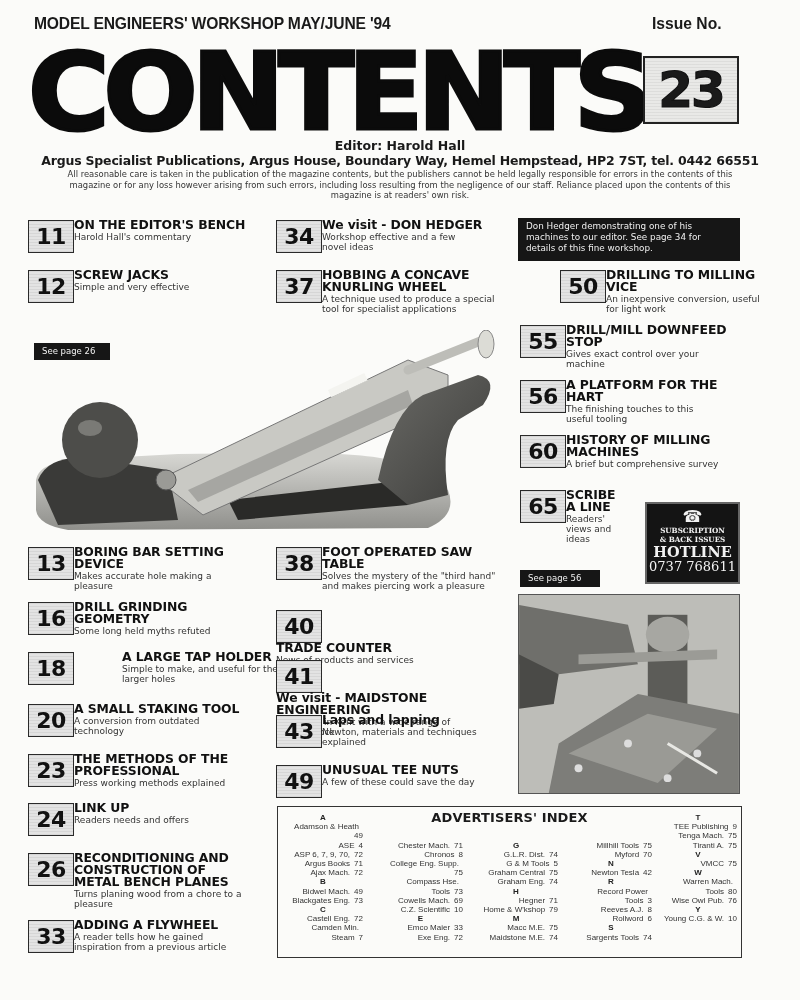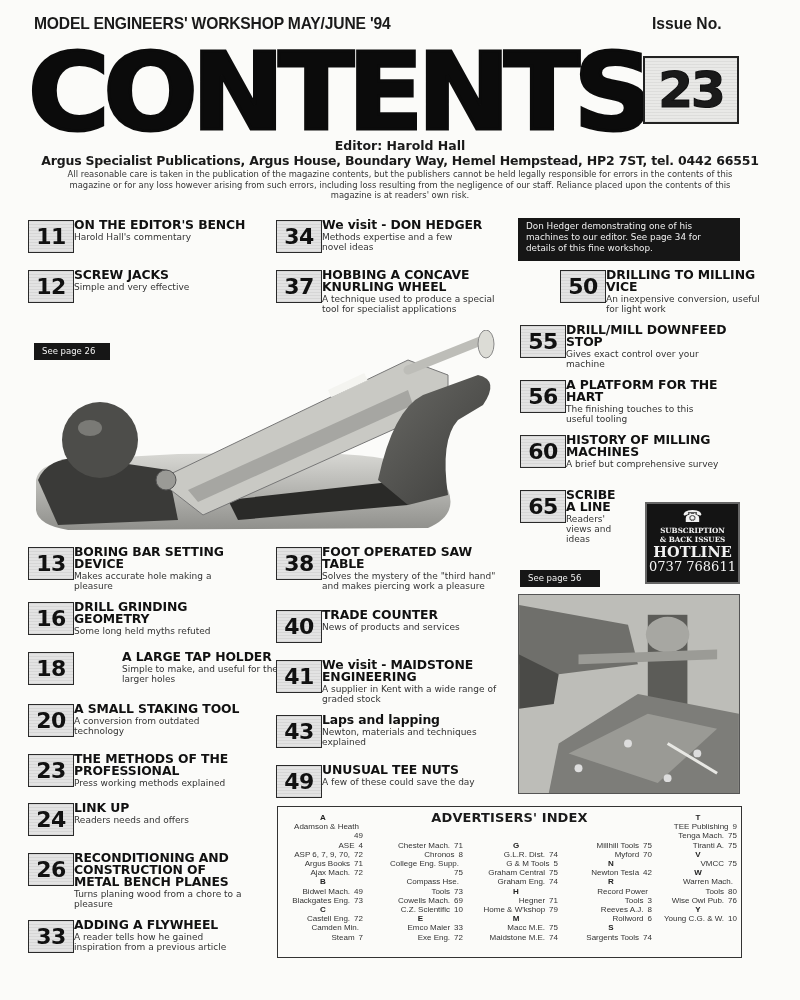--- a/index.html
+++ b/index.html
@@ -110,21 +110,21 @@
   <div class="entry-text">
       <div class="entry-title">SCREW JACKS</div>
       <div class="entry-desc">Simple and very effective</div>
     </div>
 </div>
 
 <div class="entry" style="left:276px; top:220px; width:230px;">
   <div class="pagebox">34</div>
   <div class="entry-text">
       <div class="entry-title">We visit - DON HEDGER</div>
-      <div class="entry-desc" style="width:150px">Methods expertise and a few novel ideas</div>
+      <div class="entry-desc" style="width:150px">Workshop effective and a few novel ideas</div>
     </div>
 </div>
 <div class="entry" style="left:276px; top:270px; width:230px;">
   <div class="pagebox">37</div>
   <div class="entry-text">
       <div class="entry-title" style="width:170px">HOBBING A CONCAVE KNURLING WHEEL</div>
       <div class="entry-desc" style="width:175px">A technique used to produce a special tool for specialist applications</div>
     </div>
 </div>
 
@@ -280,28 +280,28 @@
     </div>
 </div>
 
 <div class="entry" style="left:276px; top:547px; width:235px;">
   <div class="pagebox">38</div>
   <div class="entry-text">
       <div class="entry-title" style="width:160px">FOOT OPERATED SAW TABLE</div>
       <div class="entry-desc" style="width:175px">Solves the mystery of the "third hand" and makes piercing work a pleasure</div>
     </div>
 </div>
-<div class="entry" style="left:276px; top:610px; width:235px;">
+<div class="entry" style="left:276px; top:610px; width:235px;flex-direction:column;">
   <div class="pagebox">40</div>
   <div class="entry-text">
       <div class="entry-title">TRADE COUNTER</div>
       <div class="entry-desc">News of products and services</div>
     </div>
 </div>
-<div class="entry" style="left:276px; top:660px; width:235px;">
+<div class="entry" style="left:276px; top:660px; width:235px;flex-direction:column;">
   <div class="pagebox">41</div>
   <div class="entry-text">
       <div class="entry-title" style="width:170px">We visit - MAIDSTONE ENGINEERING</div>
       <div class="entry-desc" style="width:175px">A supplier in Kent with a wide range of graded stock</div>
     </div>
 </div>
 <div class="entry" style="left:276px; top:715px; width:235px;">
   <div class="pagebox">43</div>
   <div class="entry-text">
       <div class="entry-title">Laps and lapping</div>

